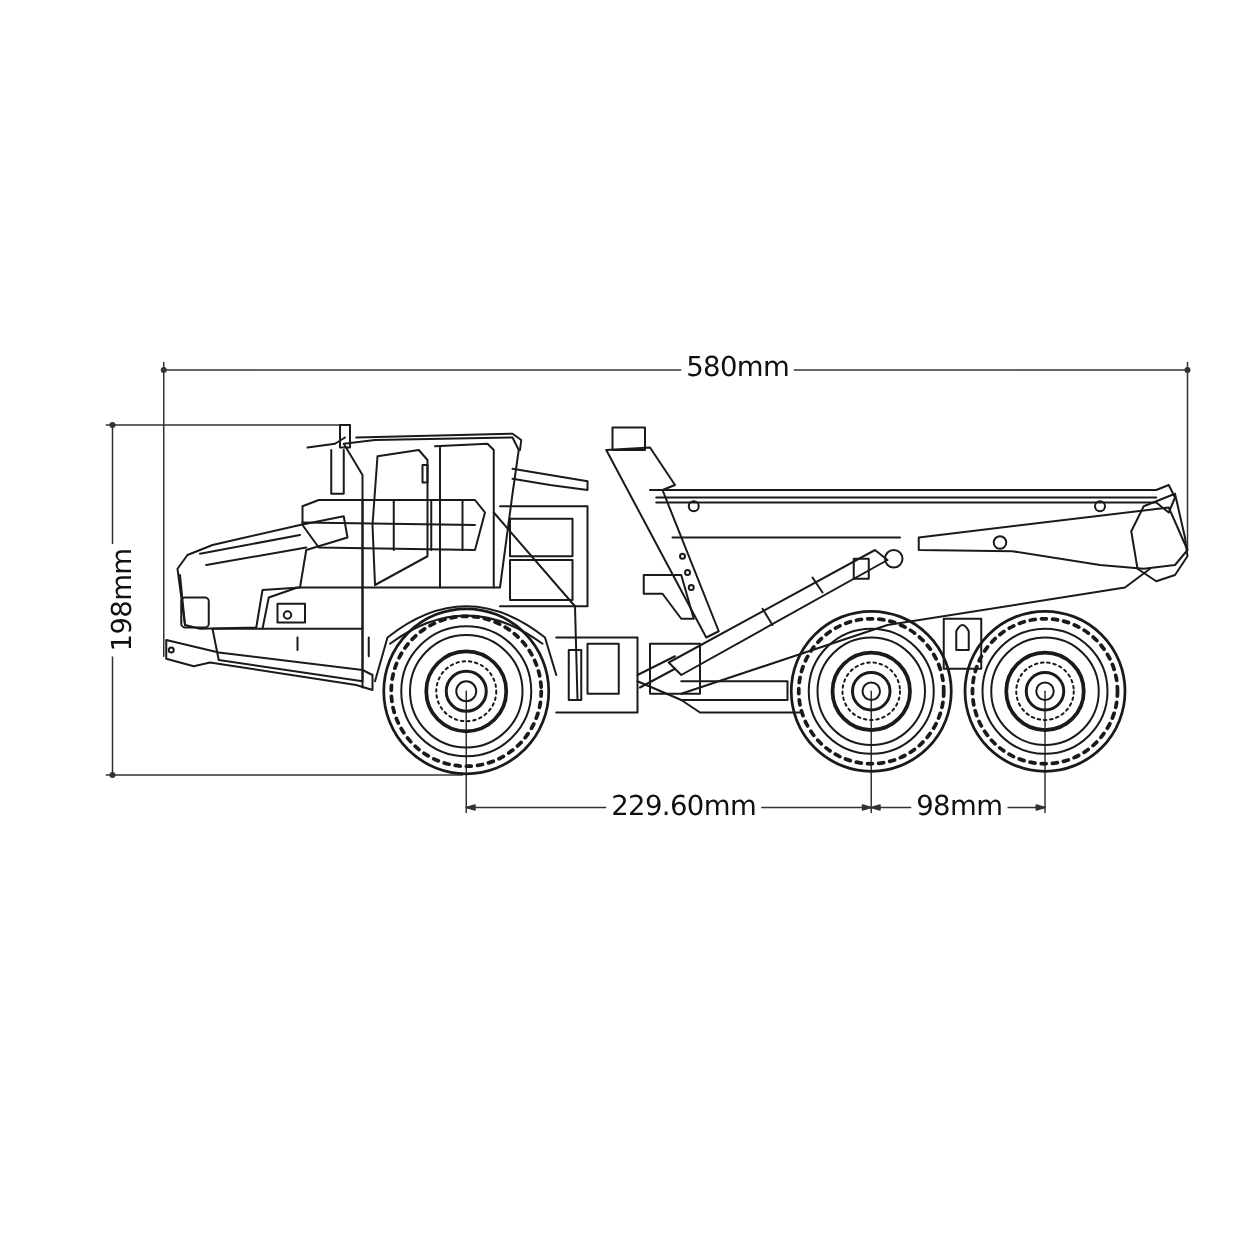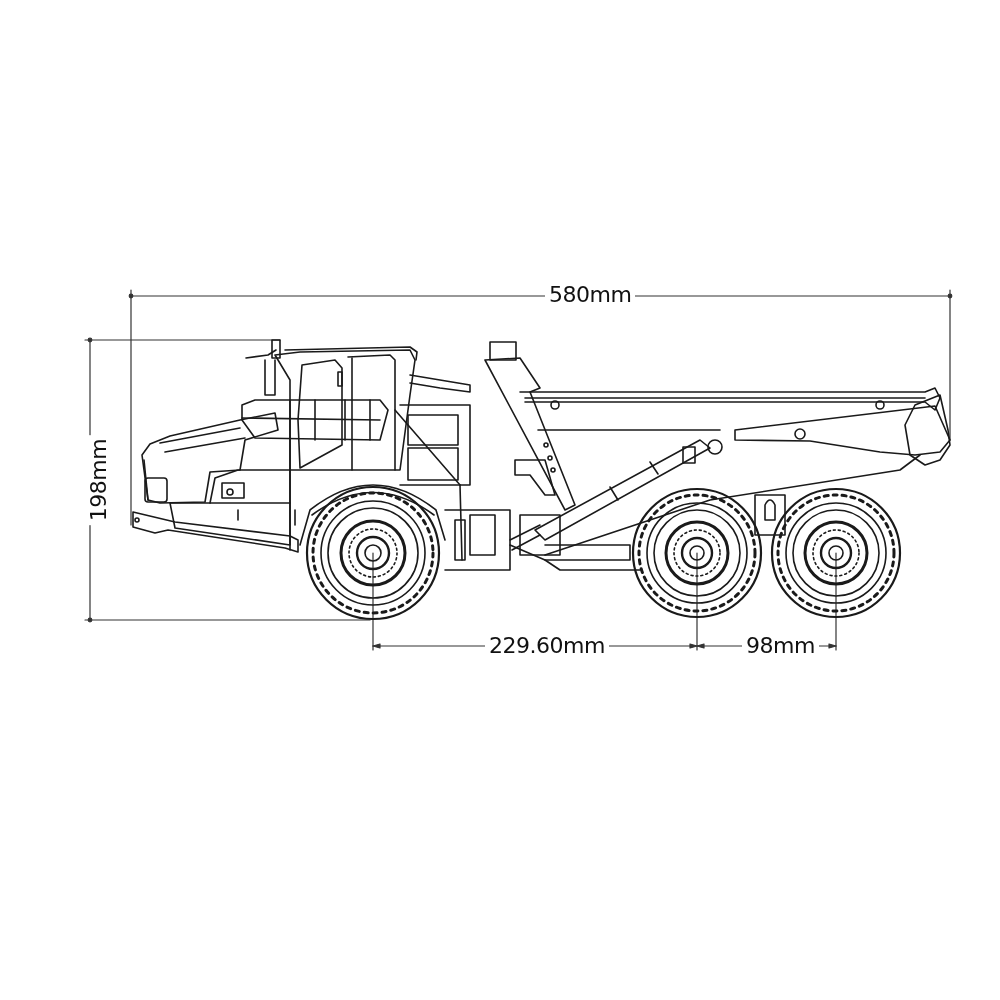--- a/index.html
+++ b/index.html
@@ -160,13 +160,13 @@
       <circle cx="836" cy="553" r="23" stroke-dasharray="2 3"></circle>
       <circle cx="836" cy="553" r="15" stroke-width="2.4"></circle>
       <circle cx="836" cy="553" r="7"></circle>
     </g>
   </g>
 </svg>
 
 <div class="dim-label" style="left:498px; top:283px;margin-left:47px;">580mm</div>
 <div class="dim-label vertical" style="left:54px; top:468px;">198mm</div>
 <div class="dim-label" style="left:485px; top:634px;">229.60mm</div>
-<div class="dim-label" style="left:729px; top:634px;margin-left:13px;">98mm</div>
+<div class="dim-label" style="left:729px; top:634px;">98mm</div>
 
 </body></html>

